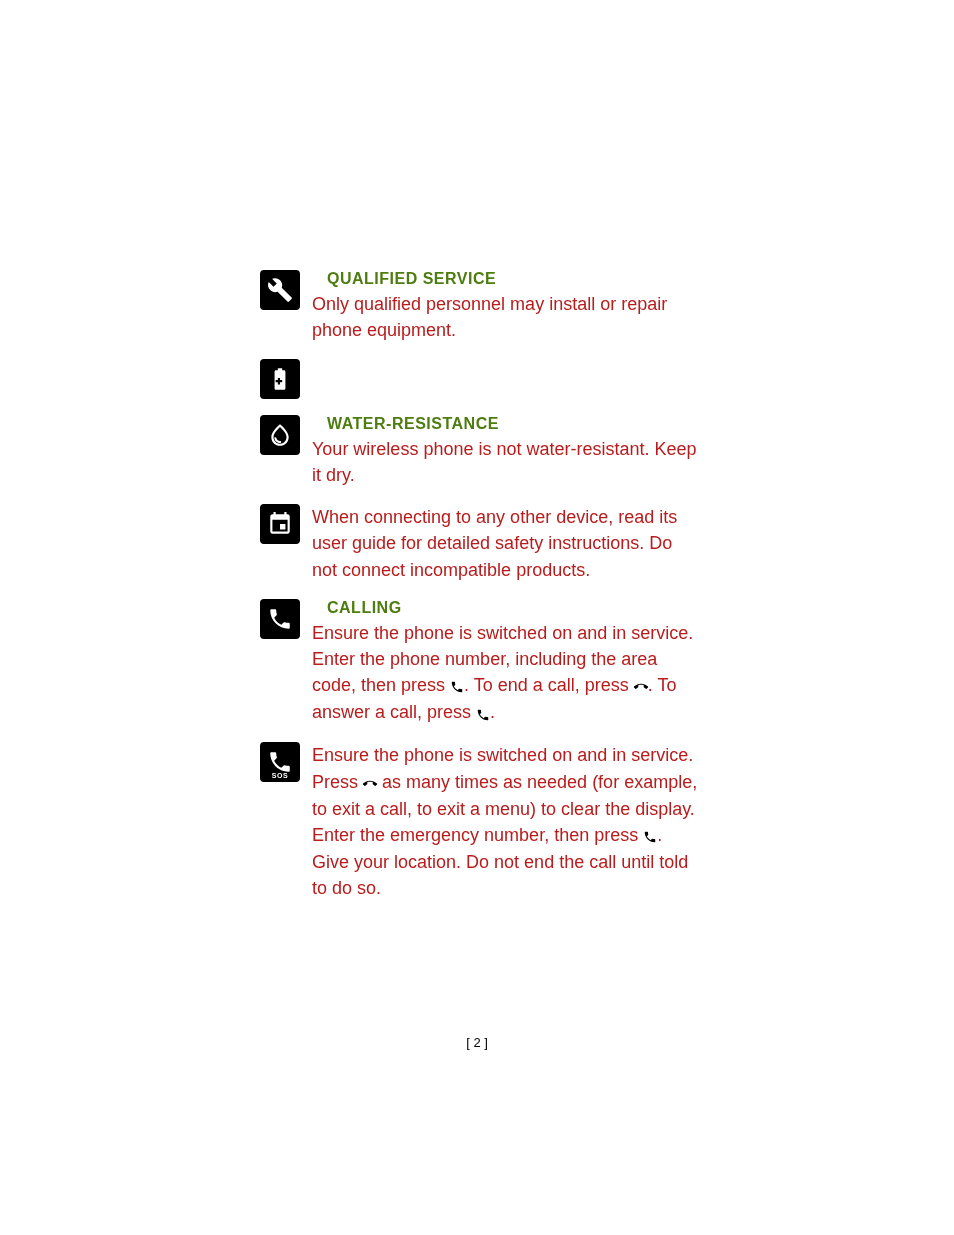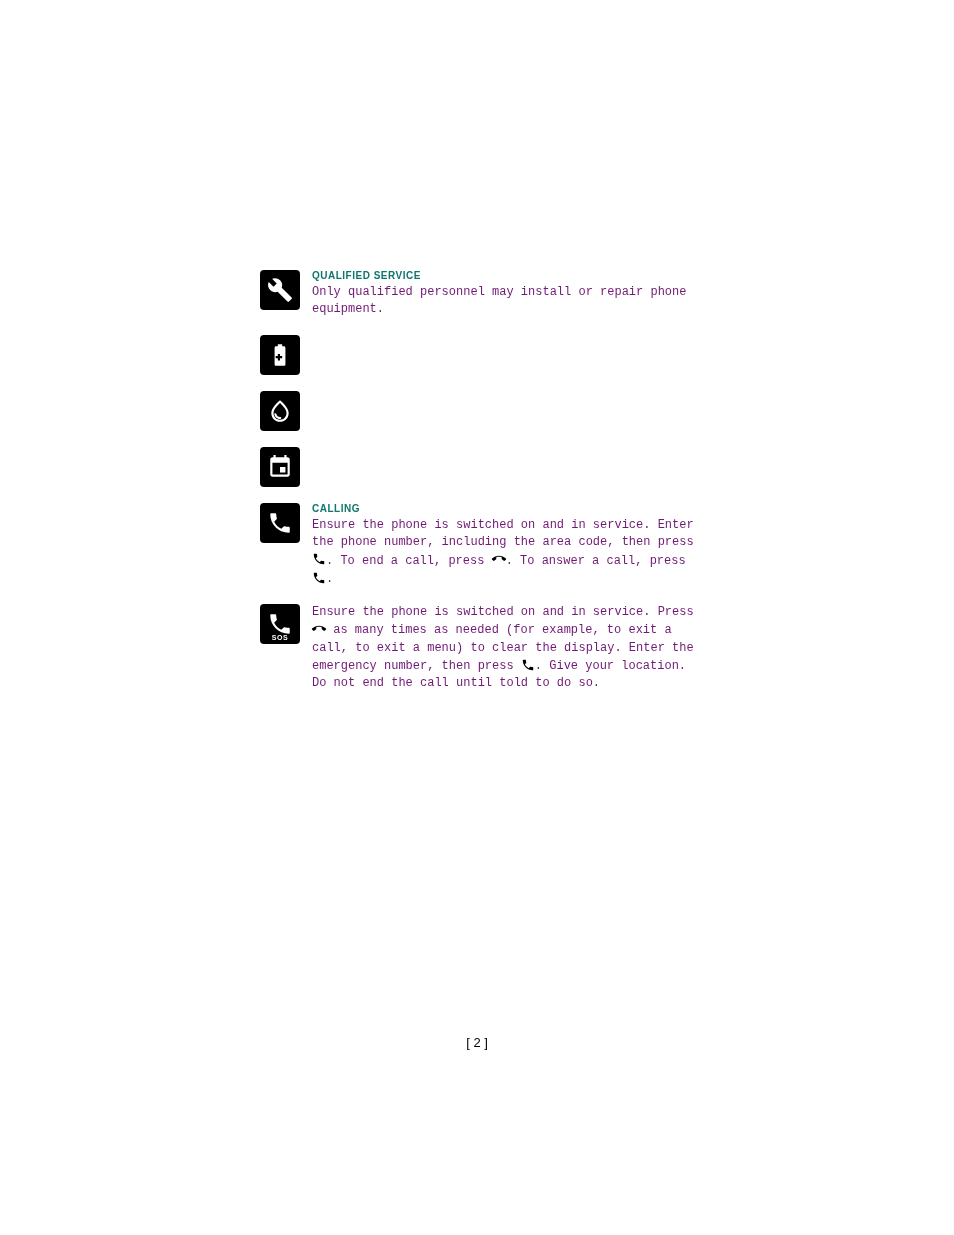--- a/index.html
+++ b/index.html
@@ -47,34 +47,35 @@
       width: 26px;
       height: 26px;
       fill: white;
     }
 
     .section-text {
       flex: 1;
     }
 
     .section-title {
-      font-size: 10px;
+      font-size: 16px;
       font-weight: bold;
-      color: #0f766e;
+      color: #4d7c0f;
       text-transform: uppercase;
       letter-spacing: 0.5px;
       margin-bottom: 3px;
       font-family: Arial, sans-serif;
+      margin-left: 15px;
     }
 
     .section-body {
-      font-size: 12px;
-      color: #701a75;
+      font-size: 18px;
+      color: #b91c1c;
       line-height: 1.45;
-      font-family: Liberation Mono, monospace;
+      font-family: Liberation Sans, sans-serif;
     }
 
     .page-footer {
       position: absolute;
       bottom: 185px;
       left: 0;
       width: 954px;
       text-align: center;
       font-size: 13px;
       color: #000000;
@@ -105,29 +106,34 @@
     </div>
   </div>
 
   <div class="section">
     <div class="icon-box">
       <svg viewBox="0 0 24 24" fill="white">
         <path d="M12 2c-5.33 4.55-8 8.48-8 11.8 0 4.98 3.8 8.2 8 8.2s8-3.22 8-8.2c0-3.32-2.67-7.25-8-11.8zm0 18c-3.35 0-6-2.57-6-6.2 0-2.34 1.95-5.44 6-9.14 4.05 3.7 6 6.79 6 9.14 0 3.63-2.65 6.2-6 6.2z"></path>
         <path d="M7.83 14c.37 0 .67.26.74.62.41 2.22 2.28 2.98 3.64 2.87.5-.04.89.4.89.9s-.4.9-.9.94c-2.28.2-4.82-1.09-5.45-4.35-.1-.46.26-.98.74-.98h.34z"></path>
       </svg>
     </div>
+    <div class="section-text">
+      <div class="section-title">WATER-RESISTANCE</div>
+      <div class="section-body">Your wireless phone is not water-resistant. Keep it dry.</div>
+    </div>
   </div>
 
   <div class="section">
     <div class="icon-box">
       <svg viewBox="0 0 24 24" fill="white">
         <path d="M17 12h-5v5h5v-5zM16 1v2H8V1H6v2H5c-1.11 0-1.99.9-1.99 2L3 19c0 1.1.89 2 2 2h14c1.1 0 2-.9 2-2V5c0-1.1-.9-2-2-2h-1V1h-2zm3 18H5V8h14v11z"></path>
       </svg>
     </div>
     <div class="section-text">
+      <div class="section-body">When connecting to any other device, read its user guide for detailed safety instructions. Do not connect incompatible products.</div>
     </div>
   </div>
 
   <div class="section">
     <div class="icon-box">
       <svg viewBox="0 0 24 24" fill="white">
         <path d="M6.62 10.79c1.44 2.83 3.76 5.14 6.59 6.59l2.2-2.2c.27-.27.67-.36 1.02-.24 1.12.37 2.33.57 3.57.57.55 0 1 .45 1 1V20c0 .55-.45 1-1 1-9.39 0-17-7.61-17-17 0-.55.45-1 1-1h3.5c.55 0 1 .45 1 1 0 1.25.2 2.45.57 3.57.11.35.03.74-.25 1.02l-2.2 2.2z"></path>
       </svg>
     </div>
     <div class="section-text">

